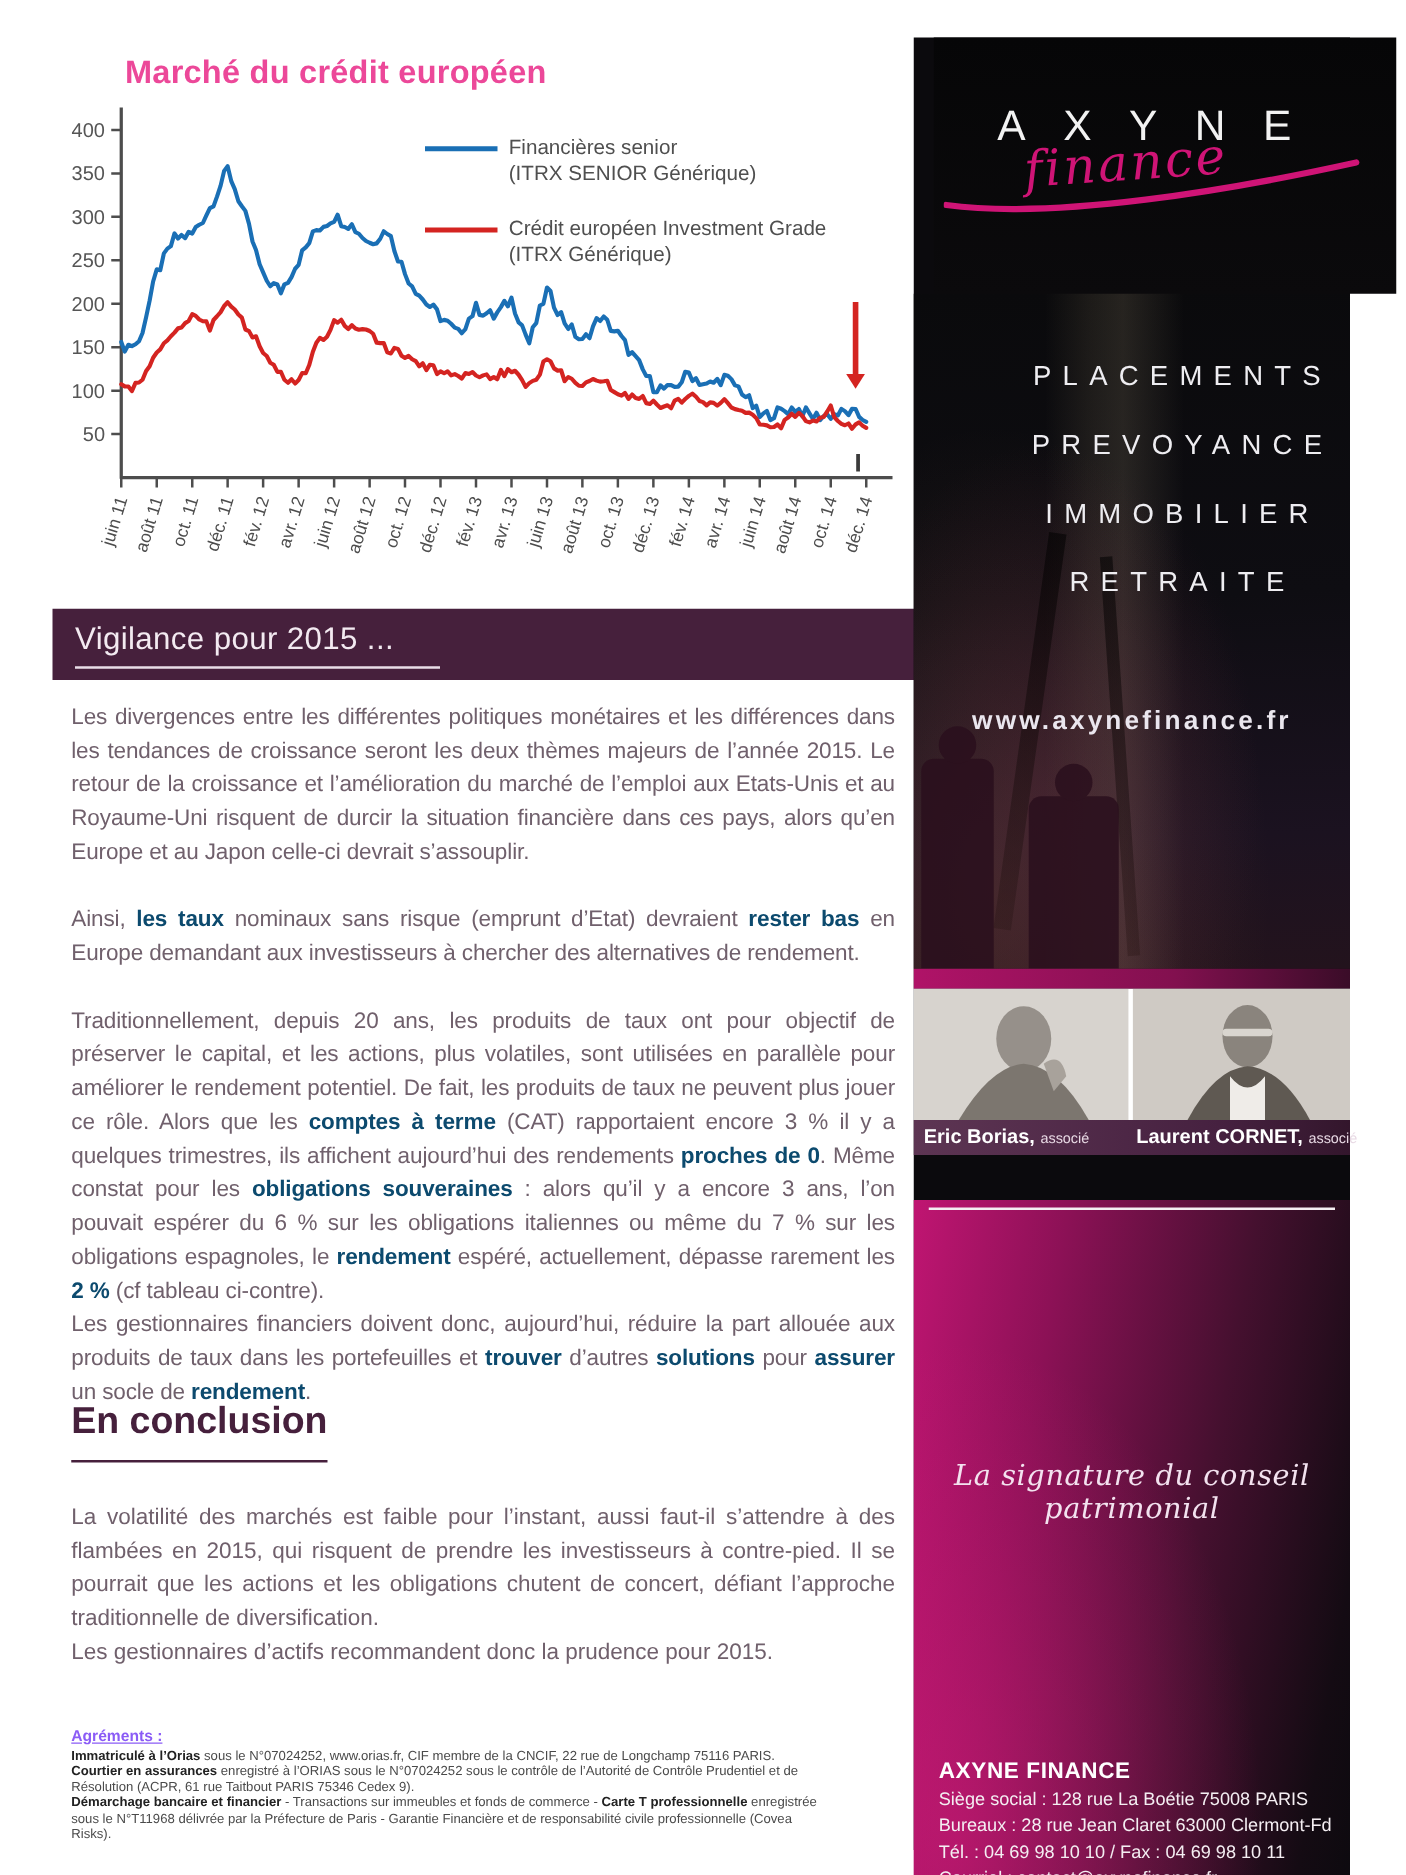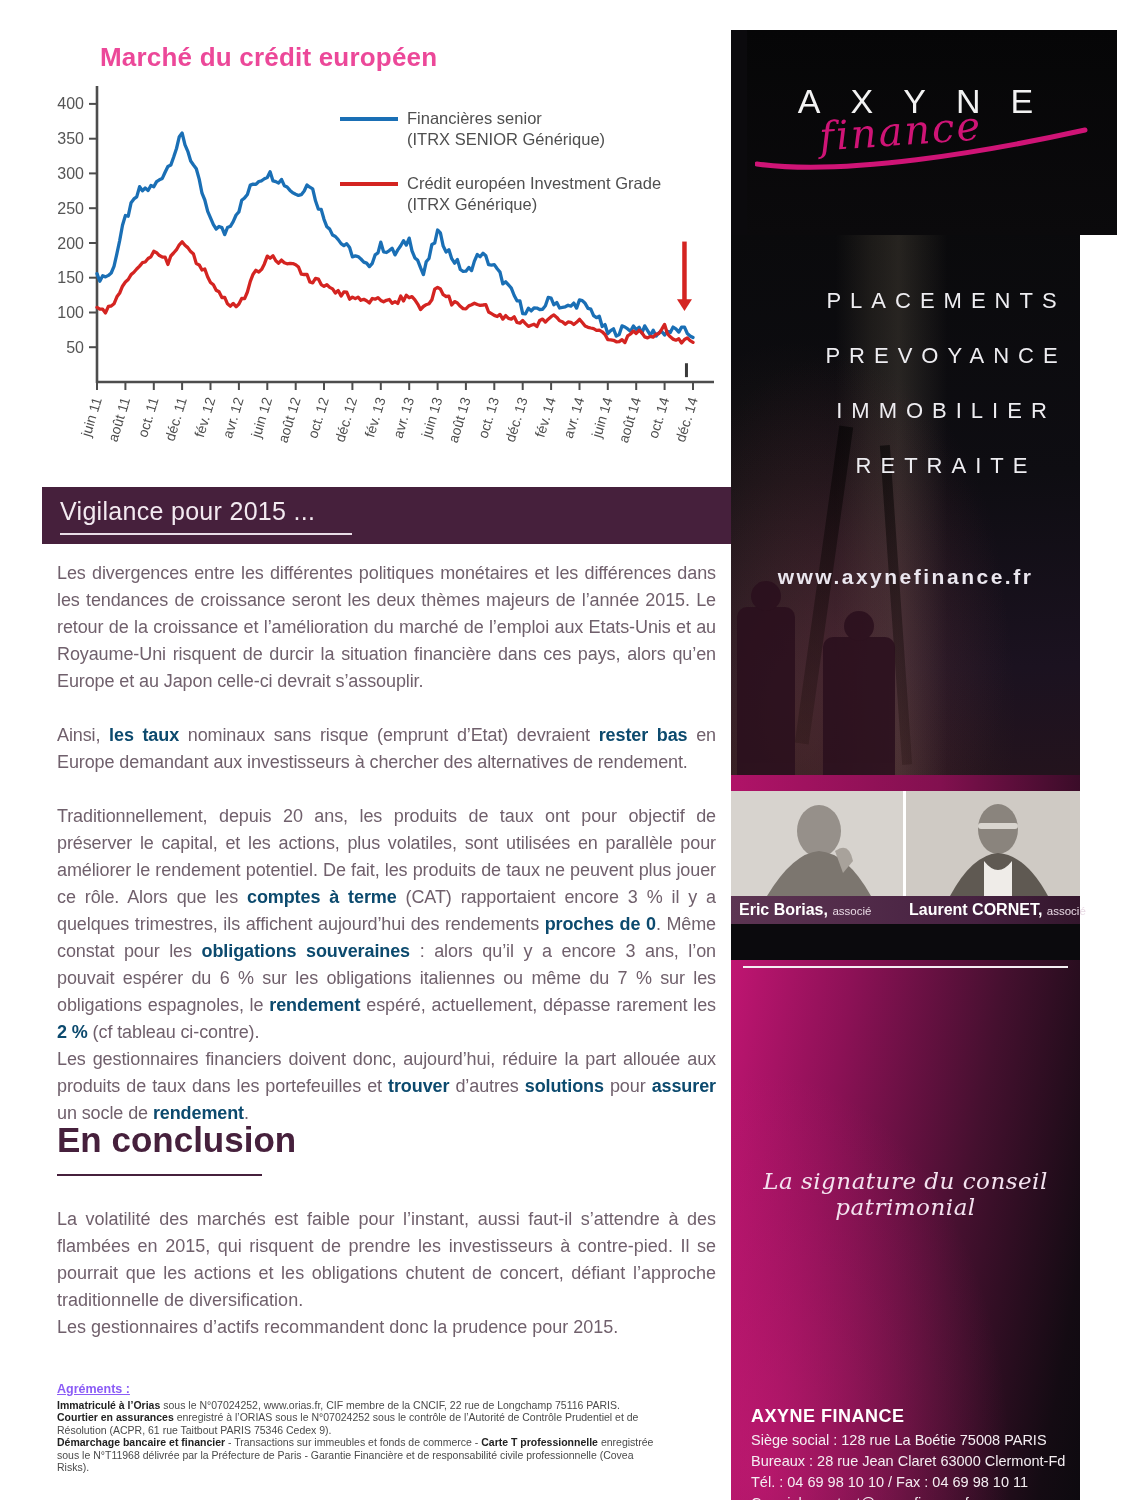--- a/index.html
+++ b/index.html
@@ -20,21 +20,21 @@
   .vigilance-bar{position:absolute;left:42px;top:487px;width:749px;height:57px;background:#46203c;}
   .vigilance-bar .vtitle{position:absolute;left:18px;top:10px;font-size:25px;color:#f3eaf1;letter-spacing:.3px;}
   .vigilance-bar .vline{position:absolute;left:18px;top:46px;width:292px;height:2px;background:#e9dde7;}
 
   .textflow{position:absolute;left:57px;top:560px;width:659px;color:#70606c;
     font-size:18px;line-height:27px;text-align:justify;letter-spacing:-0.1px;}
   .textflow p{margin:0 0 27px 0;}
   .b{font-weight:bold;color:#0c4a6e;}
 
   .conclusion{position:absolute;left:57px;top:1120px;width:659px;}
-  .c-title{font-size:35px;font-weight:bold;color:#46203c;}
+  .c-title{font-size:30px;font-weight:bold;color:#46203c;}
   .c-underline{width:205px;height:2px;background:#46203c;margin-top:14px;}
   .c-body{margin-top:30px;color:#70606c;font-size:18px;line-height:27px;text-align:justify;}
   .c-body p{margin:0;}
 
   .fineprint{position:absolute;left:57px;top:1383px;width:610px;color:#4a4a4a;
     font-size:10.5px;line-height:12.5px;}
   .fineprint .fp-head{font-size:12.5px;font-weight:bold;color:#8b5cf6;text-decoration:underline;margin-bottom:3px;}
   .fineprint .lead{font-weight:bold;color:#222;}
 
   

